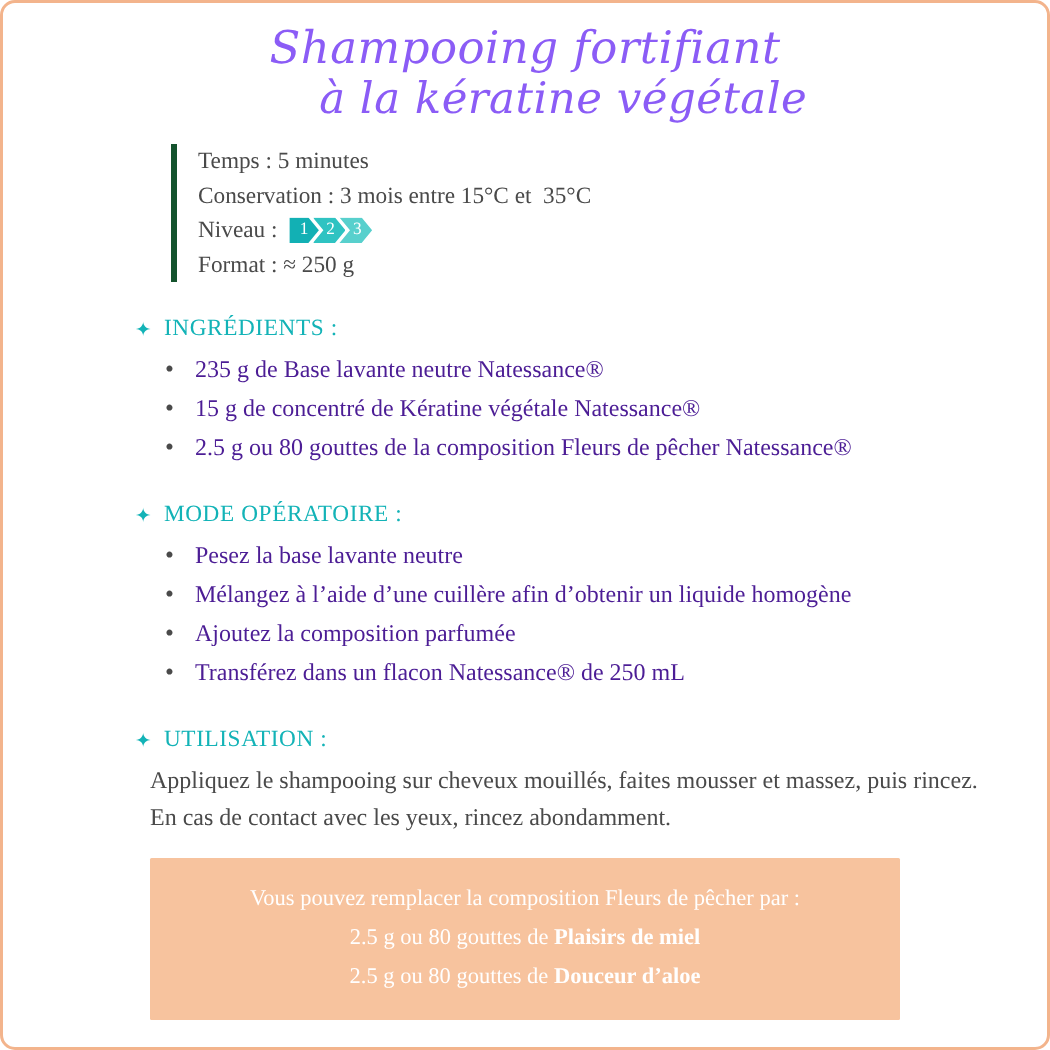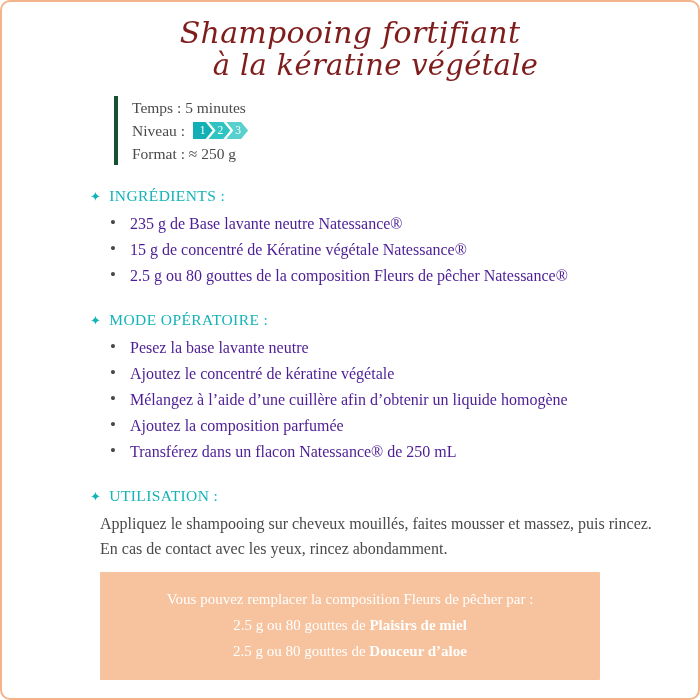--- a/index.html
+++ b/index.html
@@ -25,21 +25,21 @@
   }
 
   
   .title-block {
     text-align: center;
     padding-top: 14px;
   }
   .title-line {
     font-family: "DejaVu Serif", serif;
     font-style: italic;
-    color: #7f1d1d;
+    color: #8b5cf6;
     font-size: 29px;
     line-height: 33px;
     letter-spacing: 0.3px;
     font-weight: normal;
   }
   .title-line.first {
     font-size: 30px;
   }
   .title-line.second {
     font-size: 29px;
@@ -175,20 +175,23 @@
   <div class="title-block">
     <div class="title-line first">Shampooing fortifiant</div>
     <div class="title-line second">à la kératine végétale</div>
   </div>
 
   <div class="meta">
     <div class="meta-row">
       <span class="label">Temps : 5 minutes</span>
     </div>
     <div class="meta-row">
+      <span class="label">Conservation : 3 mois entre 15°C et  35°C</span>
+    </div>
+    <div class="meta-row">
       <span class="label">Niveau : </span>
       <span class="levels">
         <span class="chev first c1">1</span>
         <span class="chev c2">2</span>
         <span class="chev c3">3</span>
       </span>
     </div>
     <div class="meta-row">
       <span class="label">Format : ≈ 250 g</span>
     </div>
@@ -206,21 +209,20 @@
     </ul>
   </div>
 
   <div class="section">
     <div class="section-head">
       <span class="diamond-icon">✦</span>
       <span>MODE OPÉRATOIRE :</span>
     </div>
     <ul class="items">
       <li>Pesez la base lavante neutre</li>
-      <li>Ajoutez le concentré de kératine végétale</li>
       <li>Mélangez à l’aide d’une cuillère afin d’obtenir un liquide homogène</li>
       <li>Ajoutez la composition parfumée</li>
       <li>Transférez dans un  flacon Natessance® de 250 mL</li>
     </ul>
   </div>
 
   <div class="section">
     <div class="section-head">
       <span class="diamond-icon">✦</span>
       <span>UTILISATION :</span>

